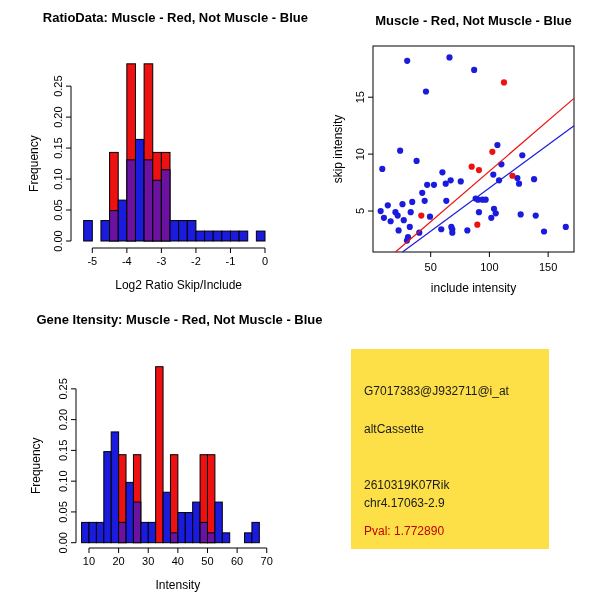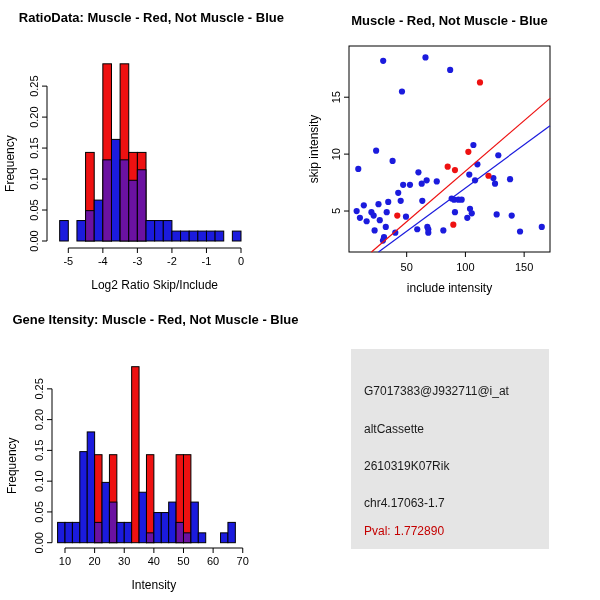--- a/index.html
+++ b/index.html
@@ -1,18 +1,18 @@
 <!DOCTYPE html>
 <html><head>
 <meta charset="utf-8">
 <style>
   html,body{margin:0;padding:0;background:#ffffff;}
   body{width:600px;height:600px;font-family:"Liberation Sans",sans-serif;}
   .grid{display:grid;grid-template-columns:300px 300px;grid-template-rows:300px 300px;width:600px;height:600px;}
-  .panel{position:relative;width:300px;height:300px;overflow:hidden;}
+  .panel{position:relative;width:300px;height:300px;overflow:hidden;padding-left:24px;}
   svg{display:block;}
   .infobox{position:absolute;left:51px;top:49px;width:198px;height:200px;}
   .info-line{position:absolute;left:13px;font-size:12px;white-space:nowrap;color:#1a1a1a;}
   .il0{top:35px;} .il1{top:73px;text-align:right;} .il2{top:110px;} .il3{top:147px;} .il4{top:175px;}
 </style>
 </head>
 <body>
 
 <div class="grid">
   <div class="panel">
@@ -214,21 +214,21 @@
         <line x1="52" y1="150.3885245901639" x2="47" y2="150.3885245901639" stroke="#000000"></line>
         <text x="43" y="150.3885245901639" font-family="&quot;Liberation Sans&quot;, sans-serif" font-size="11" fill="#000000" text-anchor="middle" transform="rotate(-90 43 150.3885245901639)">0.15</text>
         <line x1="52" y1="119.61803278688524" x2="47" y2="119.61803278688524" stroke="#000000"></line>
         <text x="43" y="119.61803278688524" font-family="&quot;Liberation Sans&quot;, sans-serif" font-size="11" fill="#000000" text-anchor="middle" transform="rotate(-90 43 119.61803278688524)">0.20</text>
         <line x1="52" y1="88.84754098360656" x2="47" y2="88.84754098360656" stroke="#000000"></line>
         <text x="43" y="88.84754098360656" font-family="&quot;Liberation Sans&quot;, sans-serif" font-size="11" fill="#000000" text-anchor="middle" transform="rotate(-90 43 88.84754098360656)">0.25</text>
         <text x="16" y="165.77377049180328" font-family="&quot;Liberation Sans&quot;, sans-serif" font-size="12" fill="#000000" text-anchor="middle" transform="rotate(-90 16 165.77377049180328)">Frequency</text>
       </svg>
   </div>
   <div class="panel">
-    <div class="infobox" id="infobox" style="background: #e5e5e5;">
+    <div class="infobox" id="infobox" style="background: #fde047;">
       <div class="info-line il0" style="color: rgb(26, 26, 26);">G7017383@J932711@i_at</div>
       <div class="info-line il1" style="color: rgb(26, 26, 26);">altCassette</div>
-      <div class="info-line il2" style="color: rgb(26, 26, 26);">2610319K07Rik</div>
-      <div class="info-line il3" style="color: rgb(26, 26, 26);">chr4.17063-1.7</div>
+      <div class="info-line il2" style="color: rgb(26, 26, 26); margin-top: 19px;">2610319K07Rik</div>
+      <div class="info-line il3" style="color: rgb(26, 26, 26);">chr4.17063-2.9</div>
       <div class="info-line il4" style="color: rgb(196, 0, 0);">Pval: 1.772890</div>
     </div>
   </div>
 </div>
 
 </body></html>

